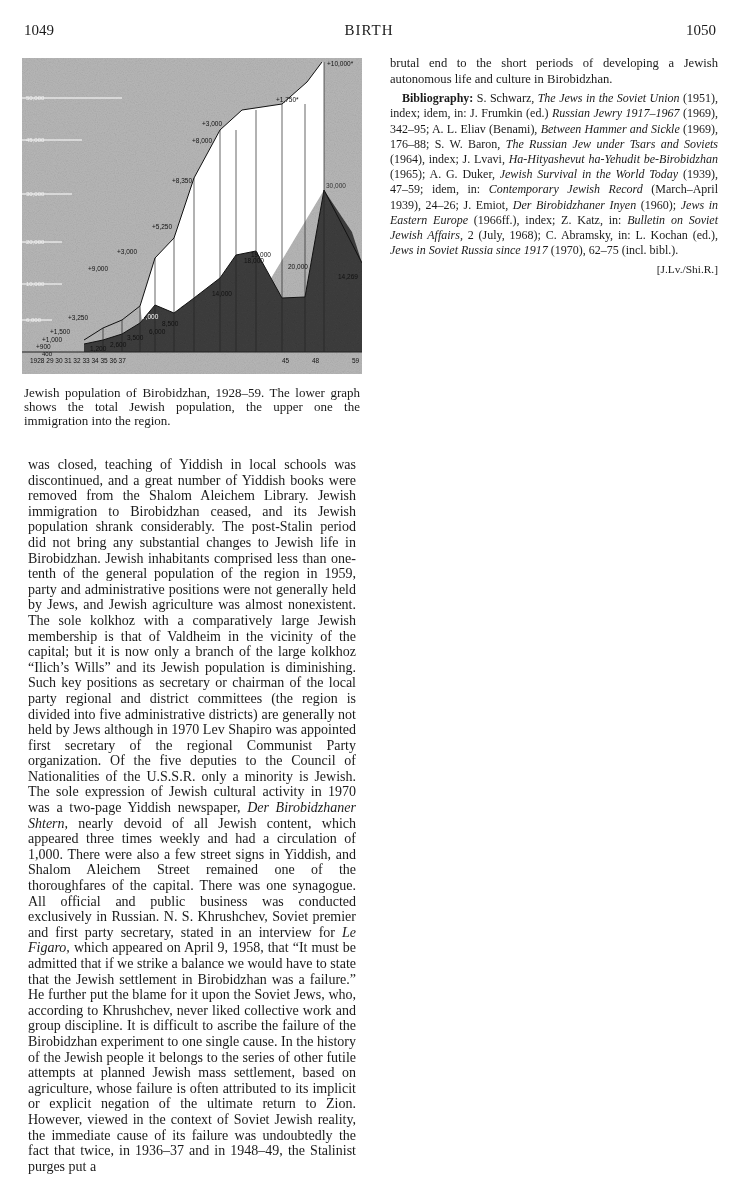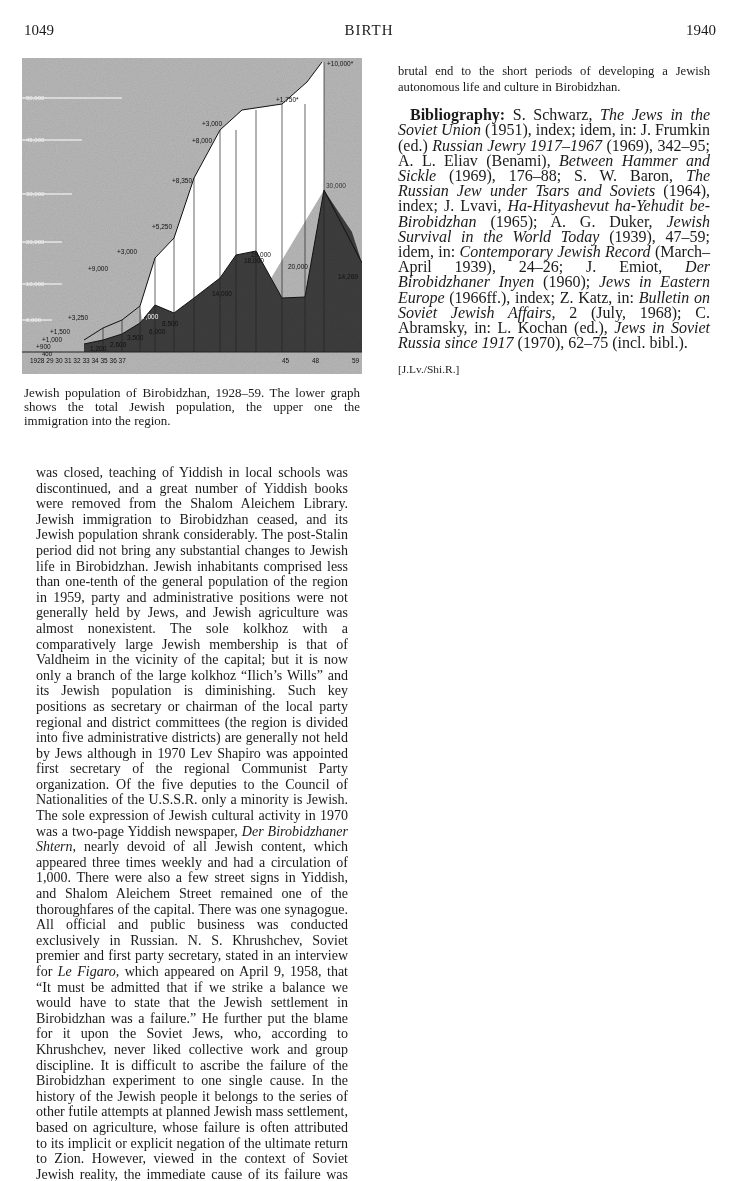--- a/index.html
+++ b/index.html
@@ -3,31 +3,31 @@
 <meta charset="utf-8">
 <style>
   html,body{margin:0;padding:0;background:#fff;}
   body{width:738px;height:1181px;position:relative;overflow:hidden;font-family:"Liberation Serif","DejaVu Serif",serif;color:#1a1a1a;}
   .hdr{position:absolute;top:22px;font-size:15px;text-align:right;}
   #pl{left:24px;} #pr{right:22px;} #ttl{left:0;right:0;text-align:center;letter-spacing:1px;font-size:15px;font-family:Liberation Serif, serif;}
   #chart{position:absolute;left:22px;top:58px;width:340px;height:316px;}
   #caption{position:absolute;left:24px;top:386px;width:336px;font-size:13px;line-height:14px;text-align:justify;}
   #leftcol{position:absolute;left:24px;top:453px;width:336px;font-size:14px;line-height:15.6px;text-align:justify;}
   #rightcol{position:absolute;left:386px;top:52px;width:336px;font-size:12.6px;line-height:15.6px;text-align:justify;}
-  p{margin:12px;}
-  .bib{font-size:16px;line-height:15.2px;text-indent:12px;margin-top:2px;}
-  .sig{text-align:left;font-size:11.4px;margin-top:3px;}
+  p{margin:4px;}
+  .bib{font-size:12px;line-height:15.2px;text-indent:12px;margin-top:2px;}
+  .sig{text-align:right;font-size:11.4px;margin-top:3px;}
   b{font-weight:bold;}
 </style>
 </head>
 <body>
 
 <div class="hdr" id="pl">1049</div>
 <div class="hdr" id="ttl">BIRTH</div>
-<div class="hdr" id="pr">1940</div>
+<div class="hdr" id="pr">1050</div>
 
 <svg id="chart" viewBox="0 0 340 316" xmlns="http://www.w3.org/2000/svg">
   <defs>
     <filter id="grain" x="0" y="0" width="100%" height="100%">
       <feTurbulence type="fractalNoise" baseFrequency="0.9" numOctaves="2" seed="3"></feTurbulence>
       <feColorMatrix type="saturate" values="0"></feColorMatrix>
       <feComponentTransfer>
           <feFuncA type="table" tableValues="0 0.35"></feFuncA>
         </feComponentTransfer>
       <feComposite in2="SourceGraphic" operator="in"></feComposite>

